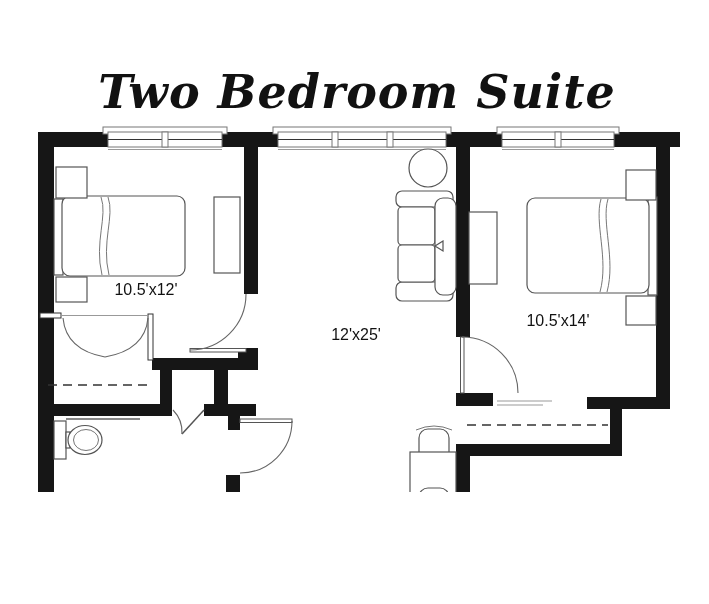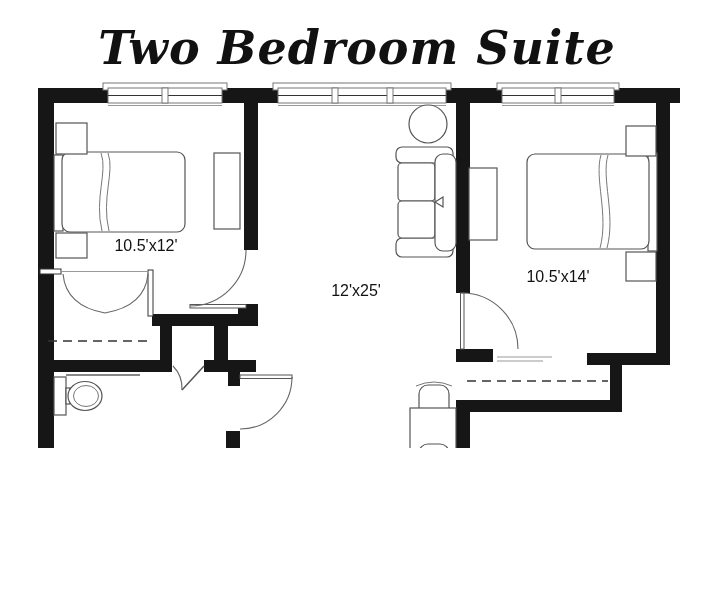--- a/index.html
+++ b/index.html
@@ -1,17 +1,17 @@
 <!DOCTYPE html>
 <html><head>
 <meta charset="utf-8">
 <style>
   html,body{margin:0;padding:0;background:#ffffff;}
   .stage{position:relative;width:709px;height:448px;background:#fff;overflow:hidden;
-         font-family:"Liberation Sans",sans-serif;}
+         font-family:"Liberation Sans",sans-serif;margin-top:44px;}
   svg{position:absolute;left:0;top:0;}
   .title-text{font-family:"DejaVu Serif",serif;font-style:italic;font-weight:bold;
               font-size:46px;letter-spacing:1px;}
   .room-label{font-family:"Liberation Sans",sans-serif;font-size:16px;fill:#111;}
   .furn{fill:#ffffff;stroke:#555;stroke-width:1.2;}
   .furn-line{fill:none;stroke:#777;stroke-width:1;}
   .door-leaf{fill:#ffffff;stroke:#555;stroke-width:1;}
   .door-arc{fill:none;stroke:#666;stroke-width:1.1;}
   .thinwall{fill:#ffffff;stroke:#333;stroke-width:1;}
   .win-frame{fill:#ffffff;stroke:#777;stroke-width:1;}

